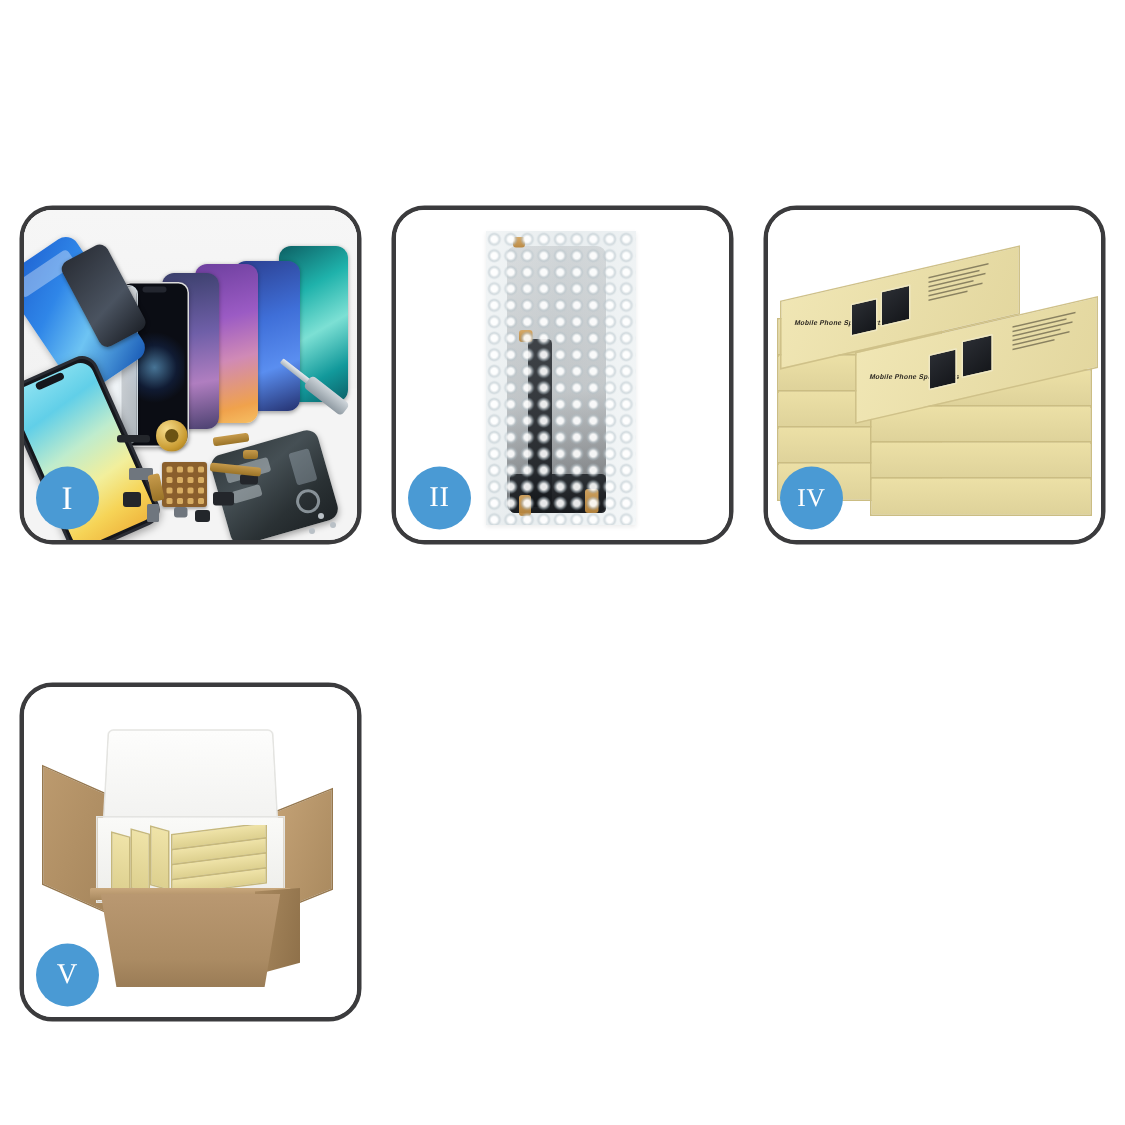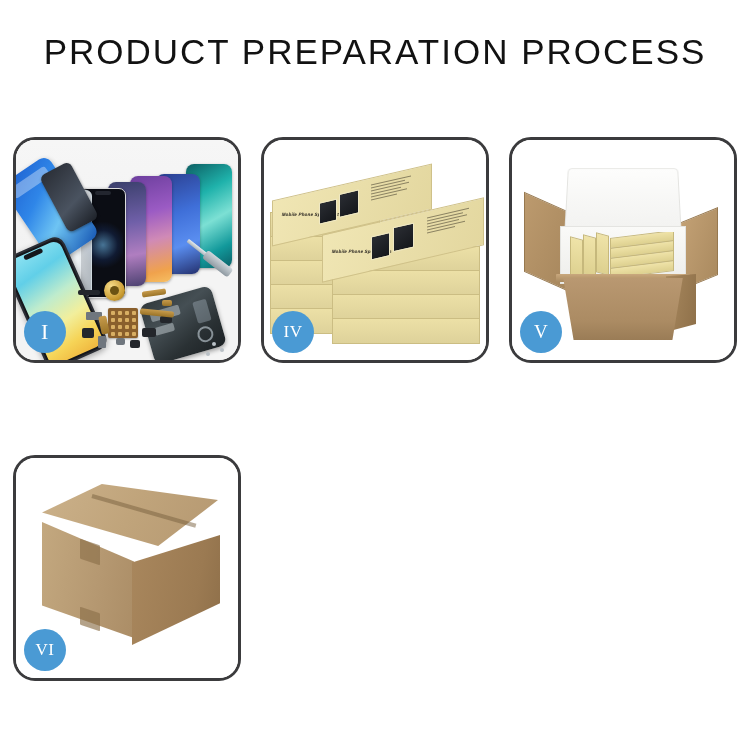--- a/index.html
+++ b/index.html
@@ -487,21 +487,20 @@
     background: rgba(140,112,74,0.65);
     border-radius: 1px;
   }
   .c6-t1 { left: 64px; top: 84px;  width: 20px; height: 20px; transform: skewY(18deg); }
   .c6-t2 { left: 64px; top: 152px; width: 20px; height: 18px; transform: skewY(18deg); }
 </style>
 </head>
 <body>
 
 <div class="header">
-  <div class="title">PRODUCT PREPARATION PROCESS</div>
 </div>
 
 <div class="grid">
 
   <div class="cell">
     <div class="photo p1">
       <div class="band"></div>
 
       <div class="ph ph-e"></div>
       <div class="ph ph-d"></div>
@@ -571,20 +570,35 @@
       <div class="flex" style="left:84px;top:176px;width:8px;height:18px;transform:rotate(-12deg)"></div>
       <div class="flex" style="left:146px;top:160px;width:10px;height:6px"></div>
 
       <div class="scr-dot" style="left:196px;top:202px"></div>
       <div class="scr-dot" style="left:204px;top:208px"></div>
       <div class="scr-dot" style="left:190px;top:212px"></div>
     </div>
     <div class="badge">I</div>
   </div>
 
+  <div class="cell">
+    <div class="photo p2">
+      <div class="bag">
+        <div class="inner-part"></div>
+        <div class="dark-strip"></div>
+        <div class="dark-base"></div>
+        <div class="tape" style="left:18px;top:4px;width:8px;height:7px"></div>
+        <div class="tape" style="left:22px;top:66px;width:9px;height:8px"></div>
+        <div class="tape" style="left:22px;bottom:6px;width:8px;height:14px"></div>
+        <div class="tape" style="left:66px;bottom:8px;width:9px;height:16px"></div>
+        <div class="bubbles"></div>
+      </div>
+    </div>
+    <div class="badge wide">II</div>
+  </div>
 
 
   <div class="cell">
     <div class="photo p4">
       <div class="stack">
 
         <div class="sbox" style="left:0px;top:52px;width:108px;height:24px"></div>
         <div class="sbox" style="left:0px;top:76px;width:108px;height:24px"></div>
         <div class="sbox" style="left:0px;top:100px;width:108px;height:24px"></div>
         <div class="sbox" style="left:0px;top:124px;width:108px;height:24px"></div>
@@ -642,25 +656,14 @@
         <div class="yb" style="left:42px;top:22px;width:62px;height:9px;transform:skewY(-7deg)"></div>
         <div class="yb" style="left:42px;top:32px;width:62px;height:9px;transform:skewY(-7deg)"></div>
       </div>
       <div class="carton-rim"></div>
       <div class="carton-side"></div>
       <div class="carton-front"></div>
     </div>
     <div class="badge wide">V</div>
   </div>
 
-  <div class="cell">
-    <div class="photo p6">
-      <div class="c6-top"></div>
-      <div class="c6-left"></div>
-      <div class="c6-right"></div>
-      <div class="c6-seam"></div>
-      <div class="c6-tape c6-t1"></div>
-      <div class="c6-tape c6-t2"></div>
-    </div>
-    <div class="badge xwide">VI</div>
-  </div>
 
 </div>
 
 </body></html>

